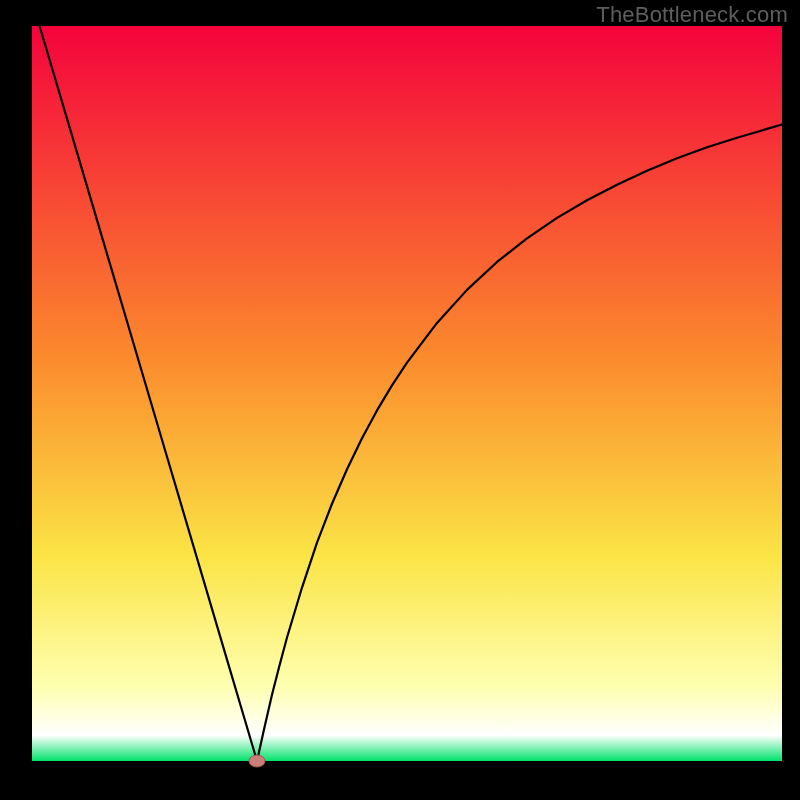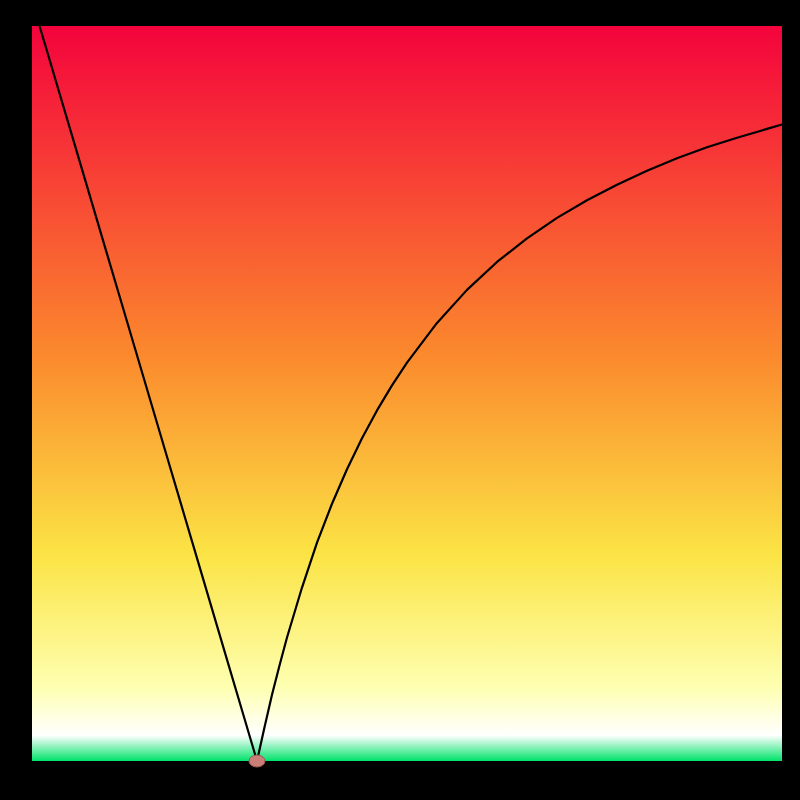--- a/index.html
+++ b/index.html
@@ -32,20 +32,21 @@
   svg.plot {
     position: absolute;
     top: 0;
     left: 0;
   }
 </style>
 </head>
 <body>
 
 <div class="frame">
+  <div class="watermark">TheBottleneck.com</div>
   <svg class="plot" width="800" height="800" viewBox="0 0 800 800">
       <defs>
         <linearGradient id="bg-grad" x1="0" y1="0" x2="0" y2="1">
           <stop offset="0%" stop-color="#f4033c"></stop>
           <stop offset="45%" stop-color="#fb8a2d"></stop>
           <stop offset="72%" stop-color="#fbe445"></stop>
           <stop offset="90%" stop-color="#feffb1"></stop>
           <stop offset="96.5%" stop-color="#ffffff"></stop>
           <stop offset="100%" stop-color="#00e36a"></stop>
         </linearGradient>

